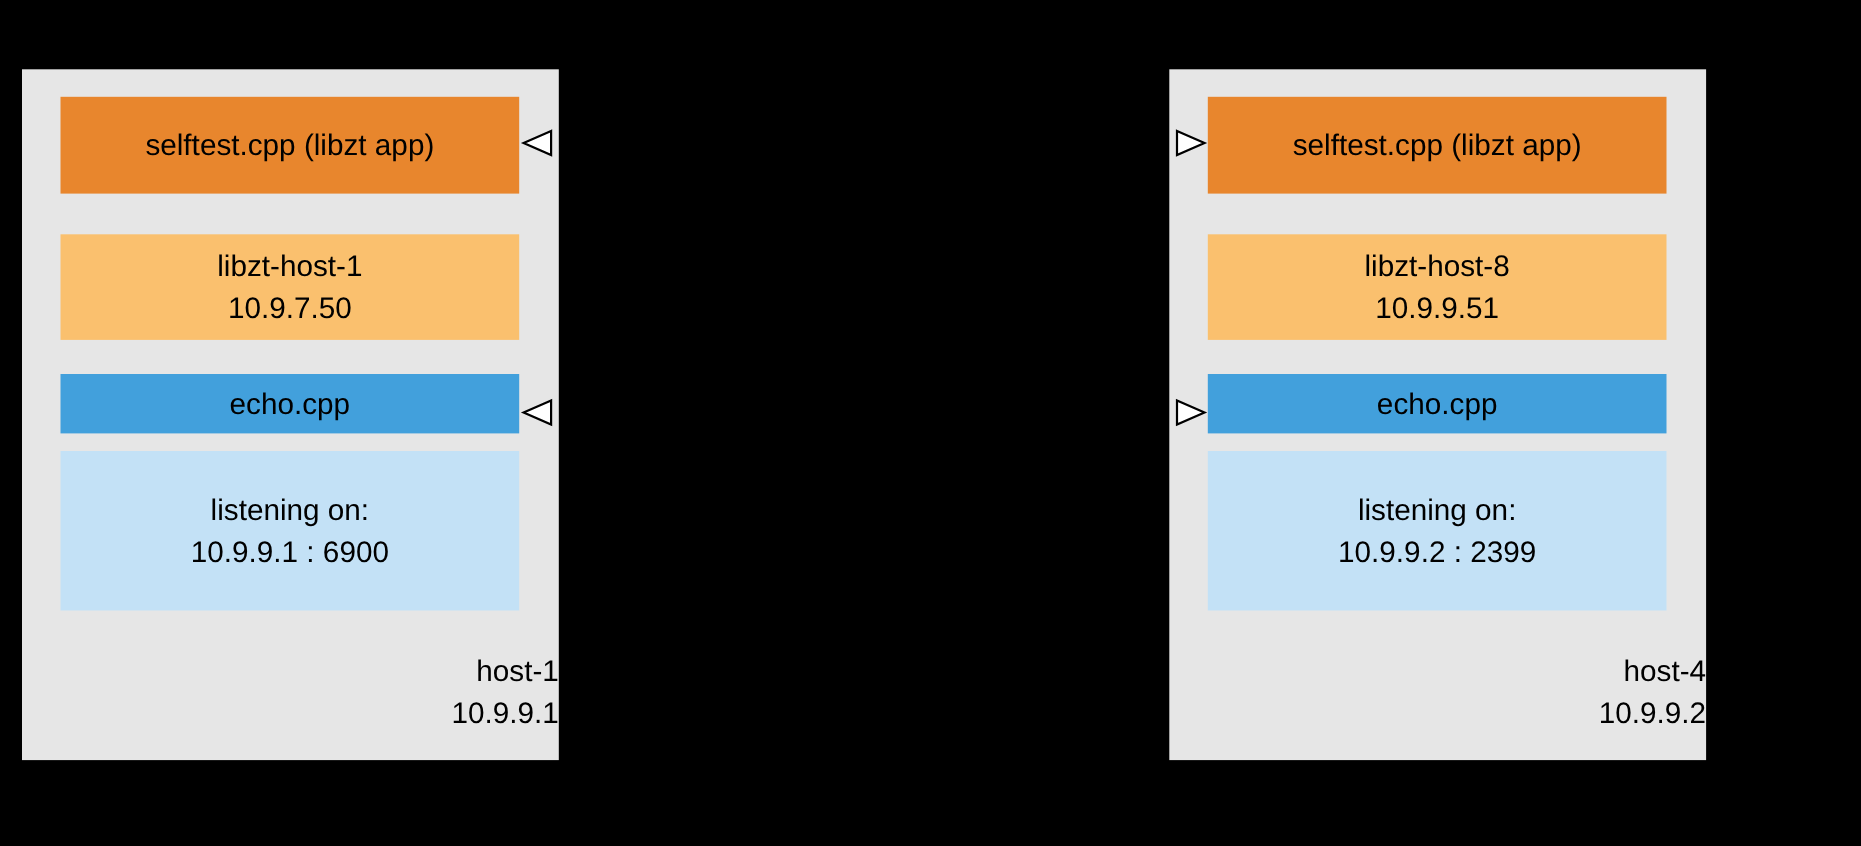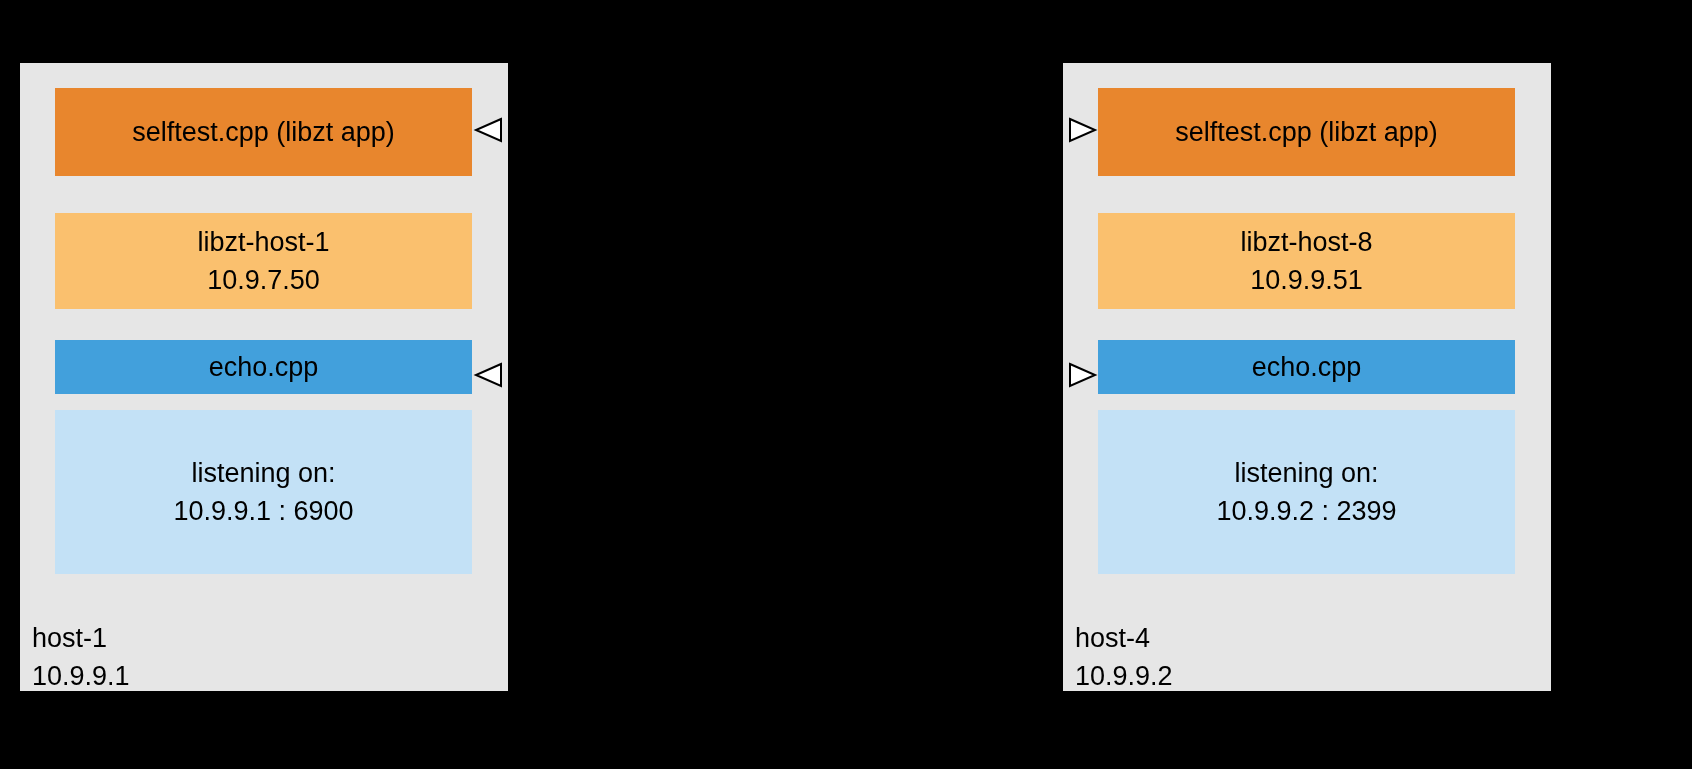--- a/index.html
+++ b/index.html
@@ -49,32 +49,31 @@
     background: #fac06e;
     margin-top: 37px;
   }
   .echo-header {
     top: 277px;
     height: 54px;
     background: #42a0dc;
   }
   .echo-body {
     top: 347px;
-    height: 164px;
+    height: 145px;
     background: #c3e1f6;
   }
   .host-label {
     position: absolute;
     left: 0;
-    top: 556px;
+    top: 528px;
     width: 100%;
-    text-align: left;
+    text-align: right;
     font-size: 27px;
     line-height: 38px;
-    padding-left: 12px;
   }
   .arrowhead {
     position: absolute;
     width: 30px;
     height: 26px;
   }
 </style>
 </head>
 <body>
 

